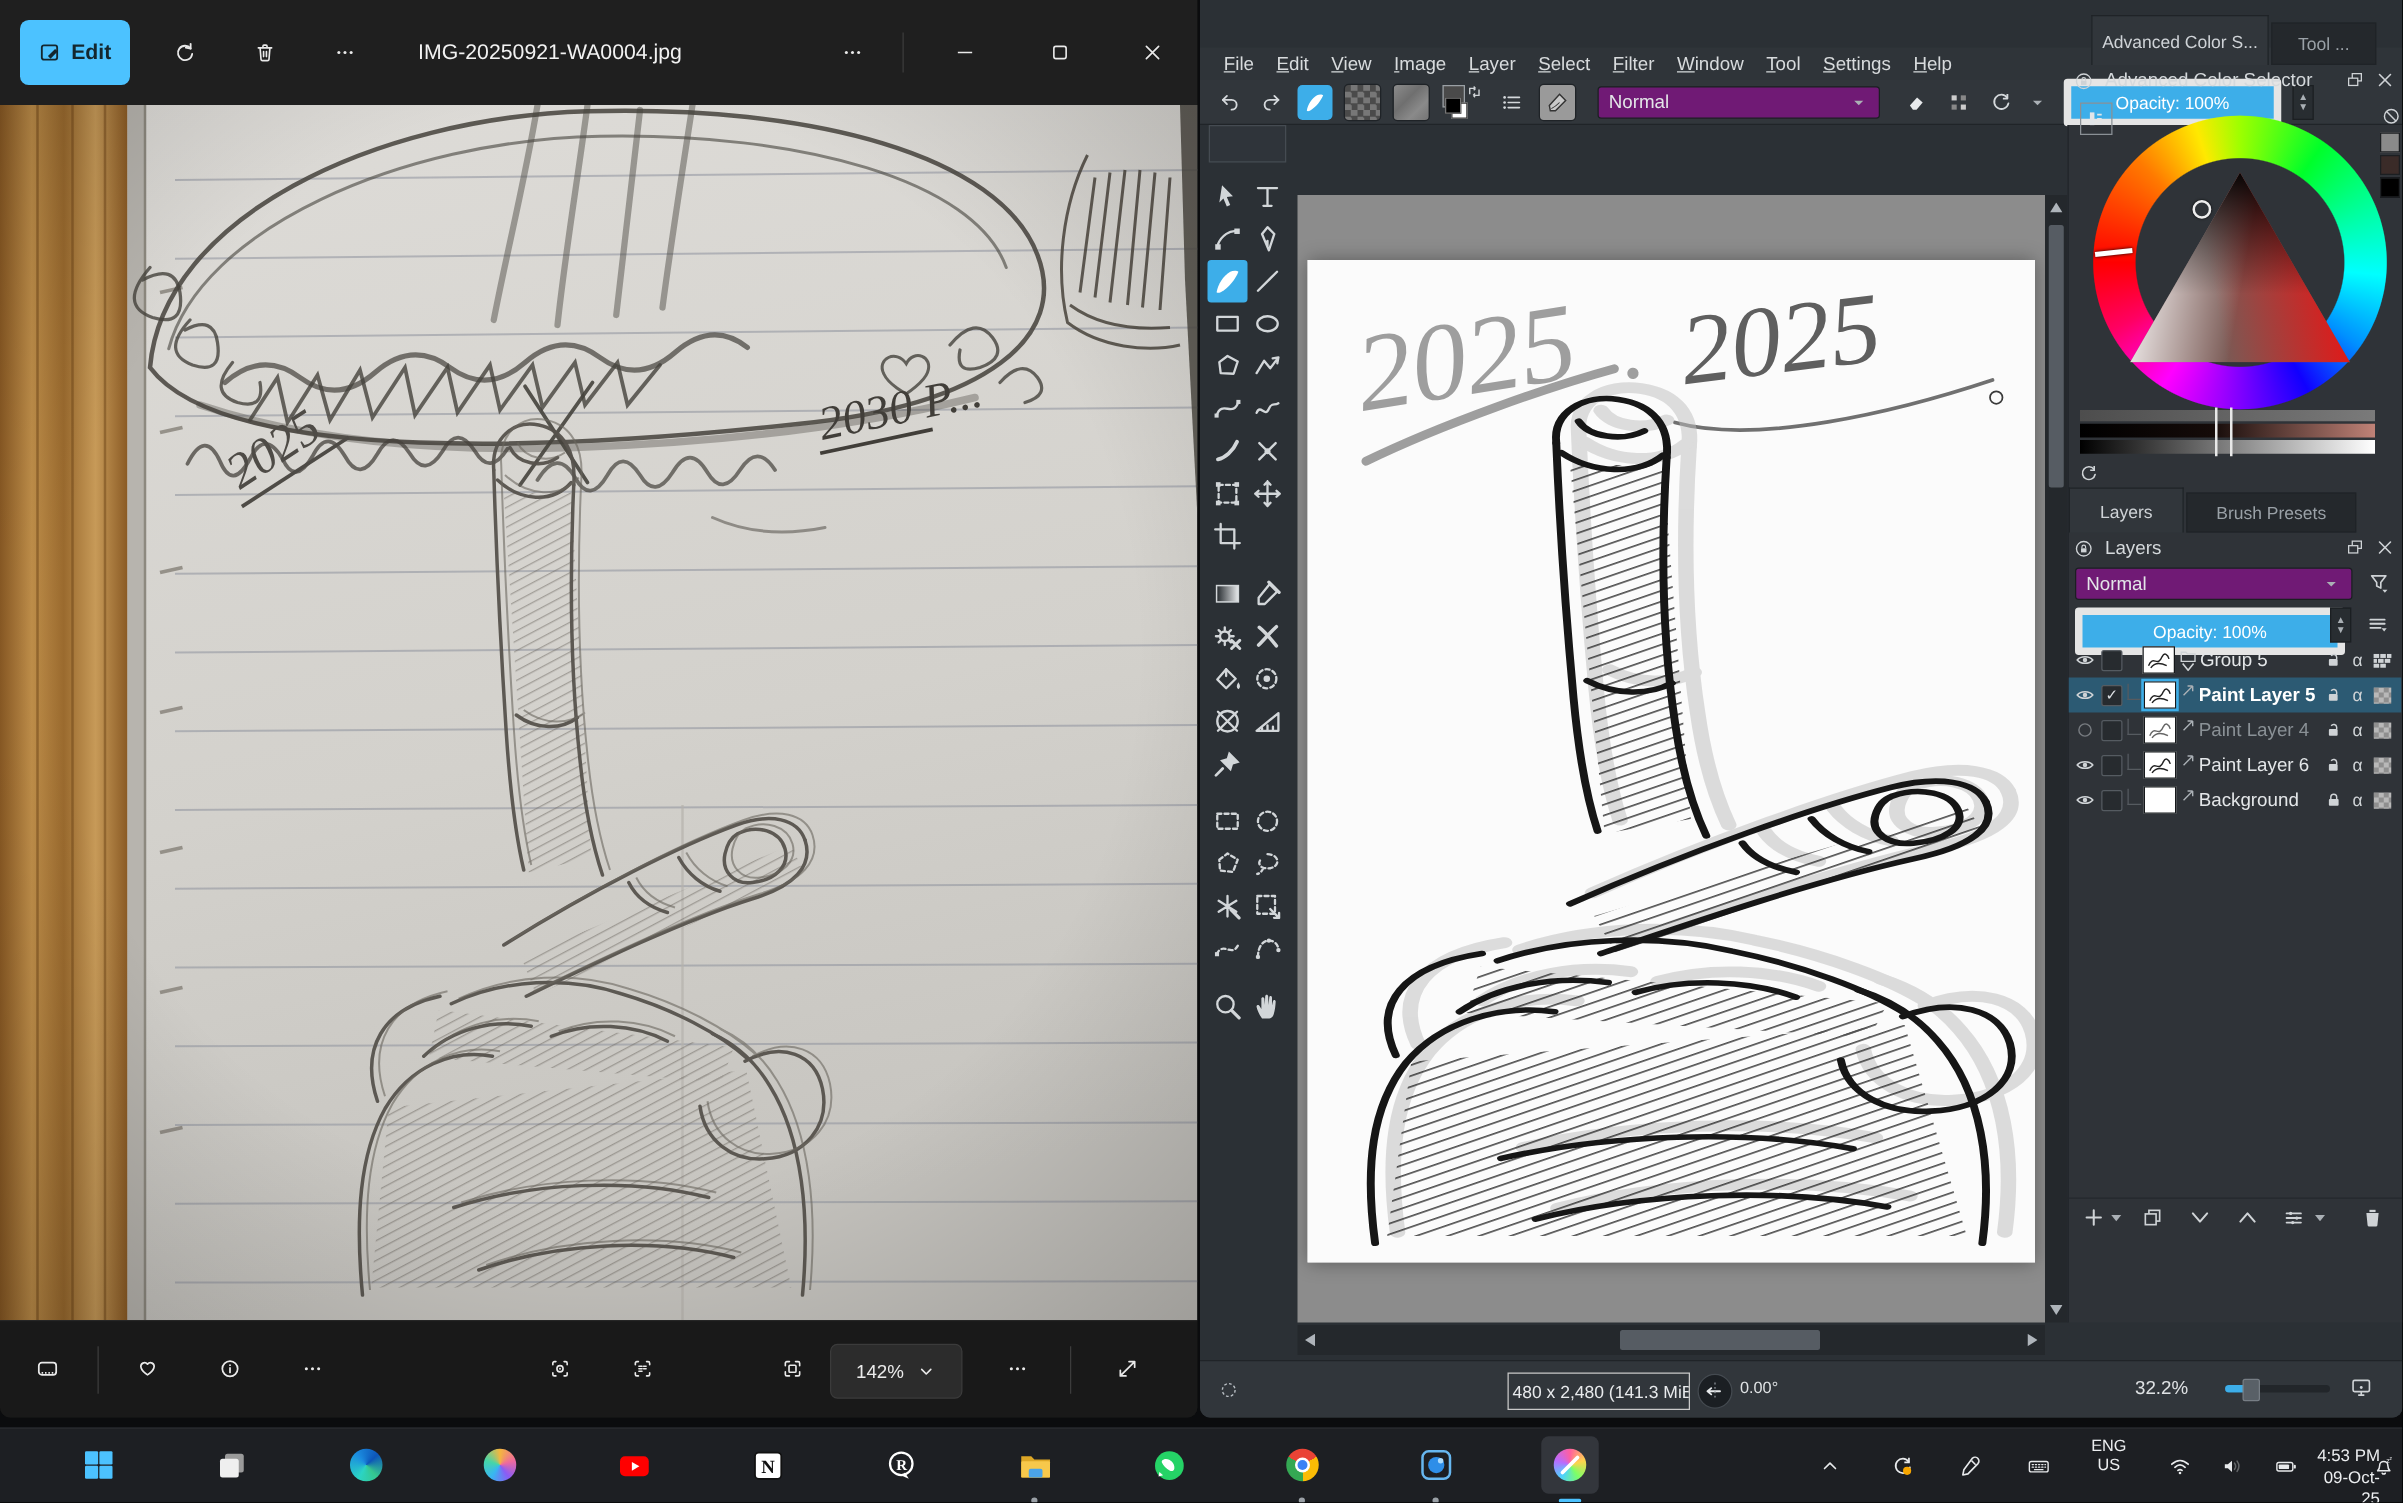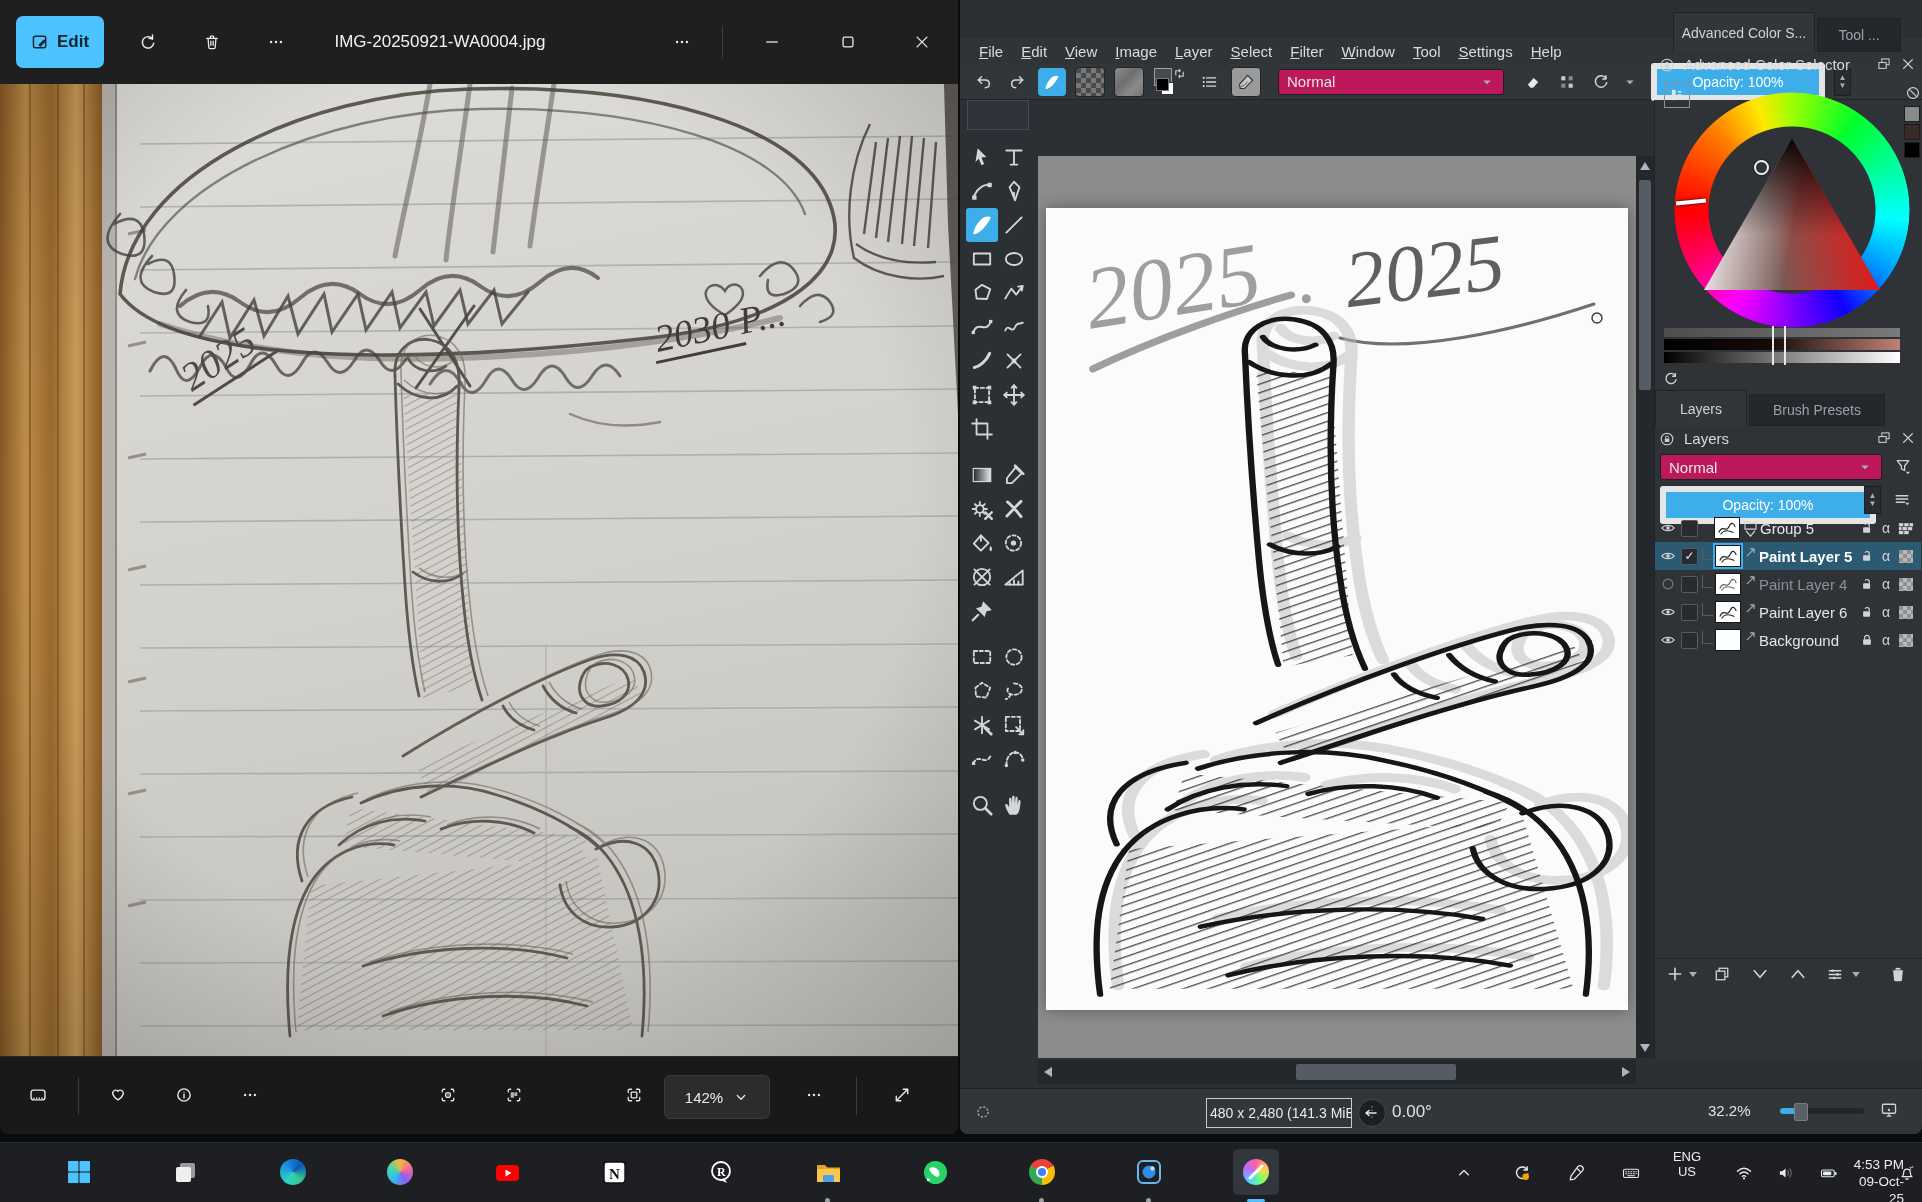--- a/index.html
+++ b/index.html
@@ -24,21 +24,21 @@
   
   #kritaWin{left:960px;top:0;width:962px;height:1134px;background:#2b3035;border-radius:0 0 8px 8px;overflow:hidden;color:#d4d8db;}
   .ktb{left:0;top:0;width:962px;height:38px;background:#2c3136;border-bottom:1px solid #202428;}
   .ktitle{font-size:15px;color:#dcdfe1;}
   .kmenu{left:0;top:38px;width:962px;height:26px;background:#2f3439;display:flex;align-items:center;padding-left:10px;box-sizing:border-box;}
   .kmenu span{padding:0 9px;font-size:15px;color:#d8dbdd;}
   .kmenu span::first-letter{text-decoration:underline;}
   .ktool{left:0;top:64px;width:962px;height:36px;background:#31363b;border-bottom:1px solid #202428;display:flex;align-items:center;padding-left:12px;box-sizing:border-box;gap:9px;}
   .tile{width:28px;height:28px;border-radius:4px;}
   .tileSel{background:#3daee9;color:#fff;}
-  .dd{background:#be185d;border:1px solid #1b1f22;border-radius:3px;color:#e3e6e8;font-size:15px;display:flex;align-items:center;padding:0 8px;box-sizing:border-box;height:26px;}
+  .dd{background:#701a75;border:1px solid #1b1f22;border-radius:3px;color:#e3e6e8;font-size:15px;display:flex;align-items:center;padding:0 8px;box-sizing:border-box;height:26px;}
   .opBar{background:#3daee9;border:6px solid #e5e5e5;border-radius:3px;color:#fff;font-size:14px;display:flex;align-items:center;justify-content:center;height:26px;}
   .spin{width:15px;height:26px;background:#282d31;border:1px solid #1b1f22;display:flex;flex-direction:column;align-items:center;justify-content:center;color:#aab0b5;font-size:8px;line-height:8px;}
 
   
   #toolbox{left:6px;top:100px;width:66px;}
   .tbxSpacer{width:62px;height:30px;border:1px solid #454b52;background:#2f343a;margin:0 0 10px 1px;box-sizing:border-box;}
   .tbxGroup{display:grid;grid-template-columns:32px 32px;justify-items:center;align-items:center;margin-bottom:12px;}
   .tool{width:32px;height:34px;display:flex;align-items:center;justify-content:center;color:#d2d6d9;border-radius:3px;}
   .tool.sel{background:#3daee9;color:#fff;}
 
@@ -1073,21 +1073,21 @@
       <div class="ab sizebox">
         <span style="width:3px;height:20px;background:#3daee9;margin:0 2px 0 1px"></span>
         <span>480 x 2,480 (141.3 MiB</span>
       </div>
       <div class="ab flexc" style="left:398px;top:10px;width:26px;height:26px;border-radius:50%;background:#1b1f23;border:1px solid #444a50">
           <svg width="18" height="18" viewBox="0 0 18 18">
             <path d="M3,9 H13 M3,9 L6,6.5 M3,9 L6,11.5" stroke="#e6e9eb" fill="none" stroke-width="1.5" stroke-linecap="round"></path>
             <path d="M9,2 V16" stroke="#8f969c" stroke-width="1" stroke-dasharray="1.5,2"></path>
           </svg>
         </div>
-      <div class="ab" style="left:432px;top:13px;font-size:17px;color:#dfe2e4">0.00°</div>
+      <div class="ab" style="left:432px;top:13px;font-size:13px;color:#dfe2e4">0.00°</div>
       <div class="ab zoomtxt" style="left:748px;top:13px">32.2%</div>
       <div class="ab" style="left:820px;top:19px;width:84px;height:6px;background:#22262a;border-radius:3px">
         <div class="ab" style="left:0;top:0;width:18px;height:6px;background:#3daee9;border-radius:3px"></div>
         <div class="ab" style="left:14px;top:-5px;width:12px;height:16px;background:#596067;border:1px solid #777e85;border-radius:2px"></div>
       </div>
       <div class="ab flexc" style="left:916px;top:8px;width:26px;height:26px;color:#cfd3d6">
           <svg class="si" viewBox="0 0 22 22">
             <rect x="3" y="4" width="16" height="11" rx="1.5" stroke="currentColor" fill="none" stroke-width="1.6"></rect>
             <path d="M8,18.5 h6 M11,15 v3.5" stroke="currentColor" stroke-width="1.6"></path>
             <circle cx="11" cy="11" r="1.4" fill="currentColor"></circle>

